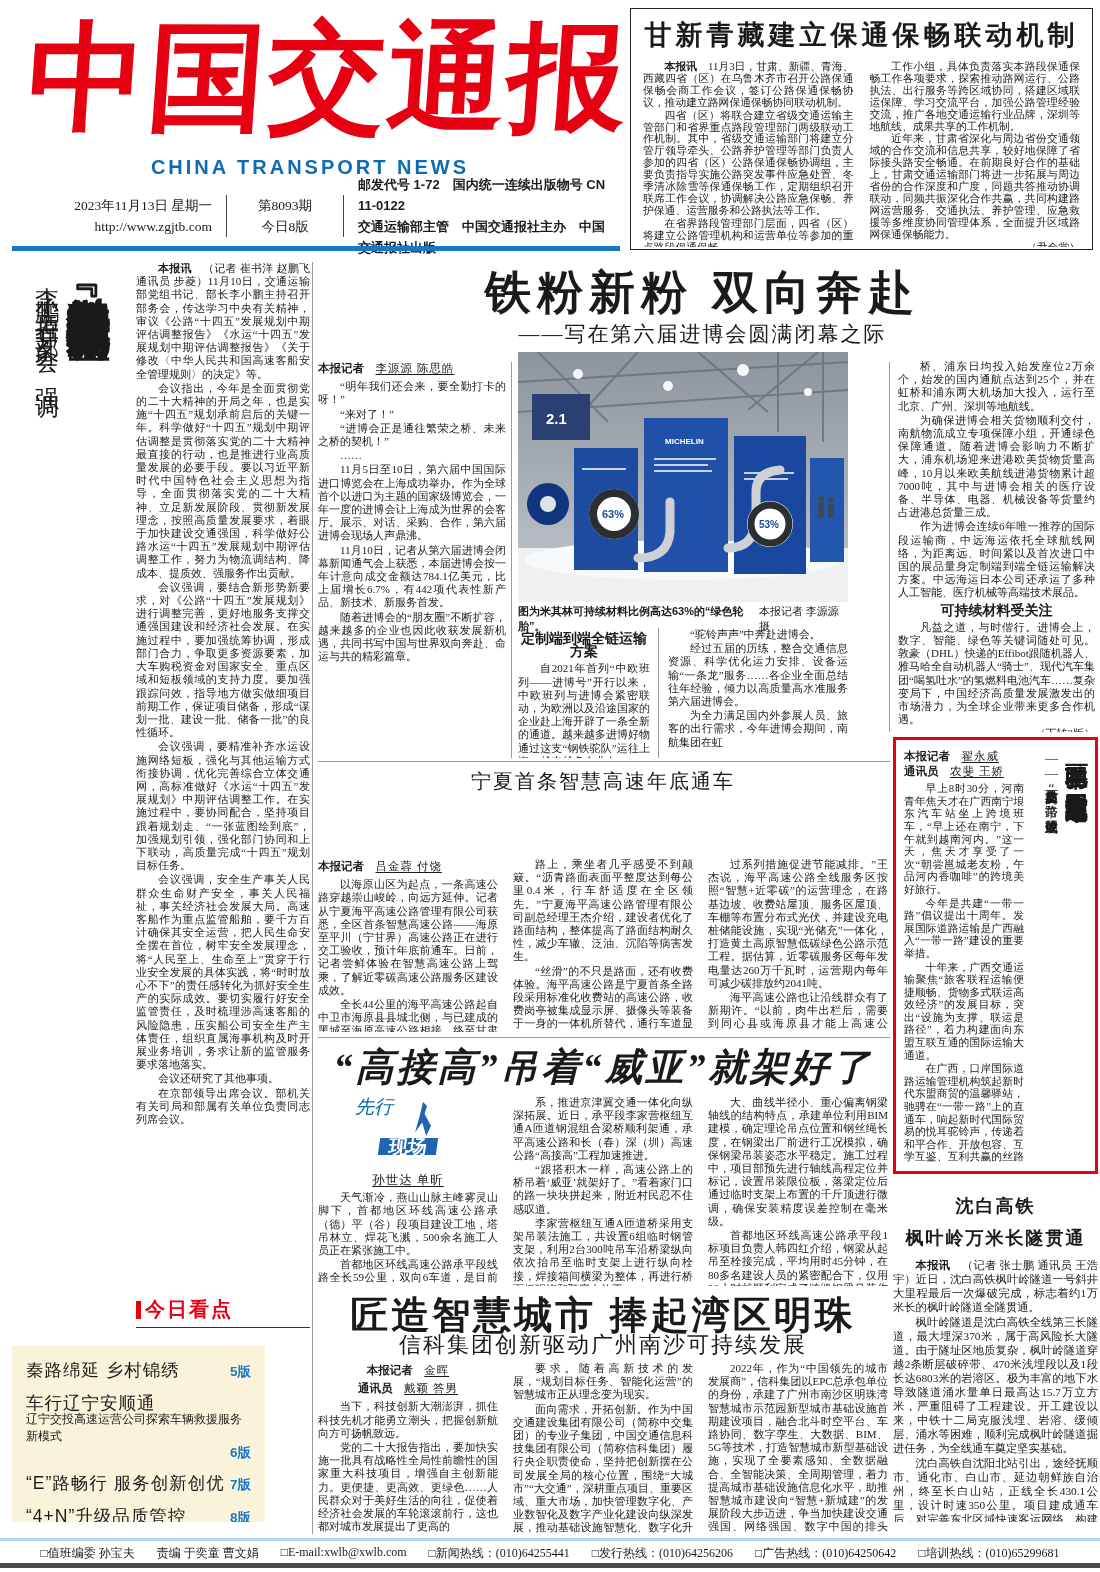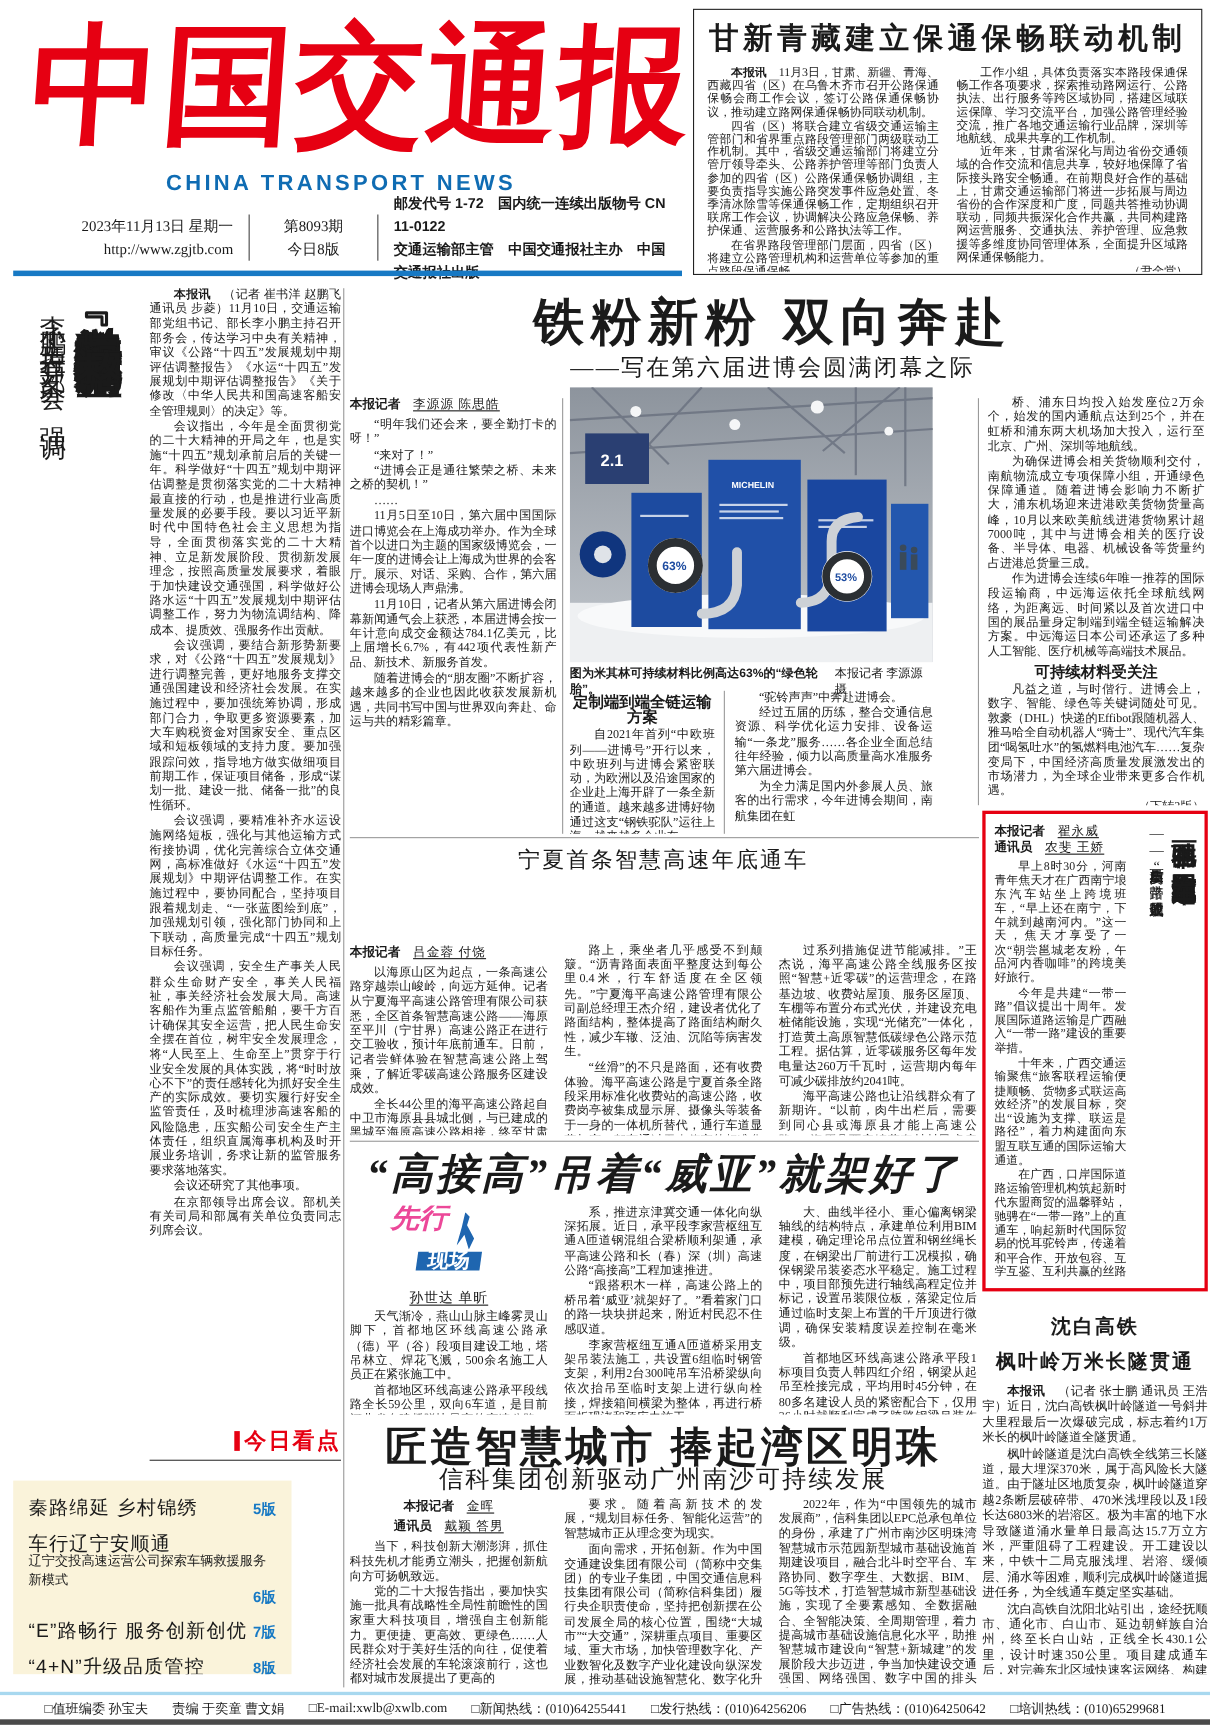--- a/index.html
+++ b/index.html
@@ -34,21 +34,21 @@
   .ganxin h1{margin:2px 0 8px 0;text-align:center;font-size:27px;letter-spacing:4px;font-weight:bold;}
   .gx-cols{display:flex;gap:16px;height:186px;overflow:hidden;}
   .gx-col{flex:1;font-size:10.8px;line-height:11.9px;text-align:justify;}
   .author{text-align:right;text-indent:0;}
   
   .kicker-v{left:30px;top:268px;height:560px;font-size:24px;letter-spacing:7px;line-height:34px;}
   .title-v{left:60px;top:262px;height:1070px;font-size:44px;line-height:58px;font-weight:bold;
            letter-spacing:1px;font-family:"Liberation Sans","DejaVu Sans",sans-serif;}
   .left-body{left:136px;top:262px;width:174px;height:1022px;}
   
-  .hl-head{left:136px;top:1296px;width:174px;text-align:right;border-bottom:1.5px solid #333;padding-bottom:4px;}
+  .hl-head{left:136px;top:1296px;width:174px;border-bottom:1.5px solid #333;padding-bottom:4px;}
   .hl-bar{display:inline-block;width:5px;height:18px;background:#e60012;vertical-align:-3px;margin-right:4px;}
   .hl-title{color:#e60012;font-weight:bold;font-size:20px;letter-spacing:2px;}
   .hl-box{left:12px;top:1346px;width:253px;height:176px;background:#faf3da;box-sizing:border-box;padding:12px 14px;overflow:hidden;}
   .hl-row{display:flex;justify-content:space-between;align-items:baseline;margin-bottom:9px;}
   .hl-item-title{font-size:17.5px;letter-spacing:1px;font-family:"Liberation Sans","DejaVu Sans",sans-serif;}
   .hl-sub{font-size:12px;margin:-4px 0 2px 0;}
   .hl-page{color:#1779c4;font-weight:bold;font-size:13.5px;font-family:"Liberation Sans","DejaVu Sans",sans-serif;}
   .hl-page-line{text-align:right;margin:-4px 0 9px 0;}
   
   .ciie-title{left:330px;top:262px;width:745px;text-align:center;font-size:46px;font-weight:bold;letter-spacing:6px;}
@@ -60,21 +60,21 @@
   .turn{text-align:right;text-indent:0;font-size:11px;}
   
   .sec-kicker{left:318px;top:768px;width:570px;text-align:center;font-size:20px;letter-spacing:2px;}
   .sec-title{left:318px;top:794px;width:570px;text-align:center;font-size:40px;font-weight:bold;letter-spacing:4px;}
   .gjg-title{left:318px;top:1042px;width:570px;text-align:center;font-size:38px;font-weight:bold;
              font-style:italic;letter-spacing:3px;font-family:"Liberation Serif","DejaVu Serif",serif;}
   .jz-title{left:318px;top:1290px;width:570px;text-align:center;font-size:38px;font-weight:bold;letter-spacing:3px;}
   .jz-sub{left:318px;top:1330px;width:570px;text-align:center;font-size:22px;letter-spacing:2px;}
   
   .xx-logo{position:relative;width:110px;height:70px;margin:4px auto 4px auto;}
-  .xx-red{position:absolute;left:2px;top:0;color:#ec4899;font-weight:700;font-size:26px;font-style:italic;}
+  .xx-red{position:absolute;left:2px;top:0;color:#0369a1;font-weight:400;font-size:19px;font-style:italic;}
   .xx-fig{position:absolute;left:62px;top:2px;width:16px;height:34px;background:#1f66b0;
           clip-path:polygon(50% 0,75% 12%,60% 35%,100% 70%,70% 100%,45% 60%,0 90%,30% 40%);}
   .xx-blue{position:absolute;left:26px;top:38px;background:#1f66b0;color:#fff;font-weight:bold;
            font-size:19px;padding:2px 10px;transform:skewX(-8deg);font-family:"Liberation Sans","DejaVu Sans",sans-serif;}
   .gjg-byline{text-align:center;text-indent:0;font-size:12.5px;margin-bottom:4px;}
   
   .redbox{left:893px;top:737px;width:205px;height:437px;border:3px solid #e60012;box-sizing:border-box;}
   .rb-body{position:absolute;left:8px;top:8px;width:120px;height:414px;overflow:hidden;
            font-size:10.8px;line-height:12.6px;text-align:justify;}
   .rb-vwrap{position:absolute;right:4px;top:8px;height:416px;writing-mode:vertical-rl;text-orientation:upright;}

